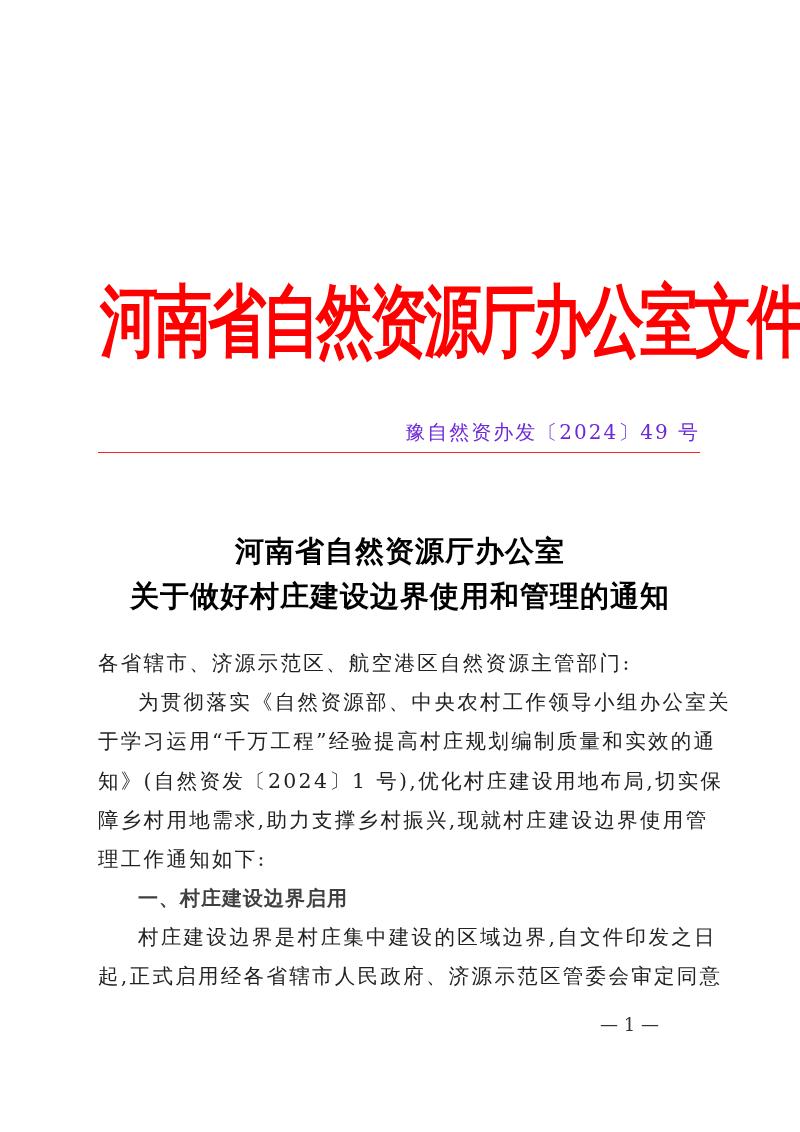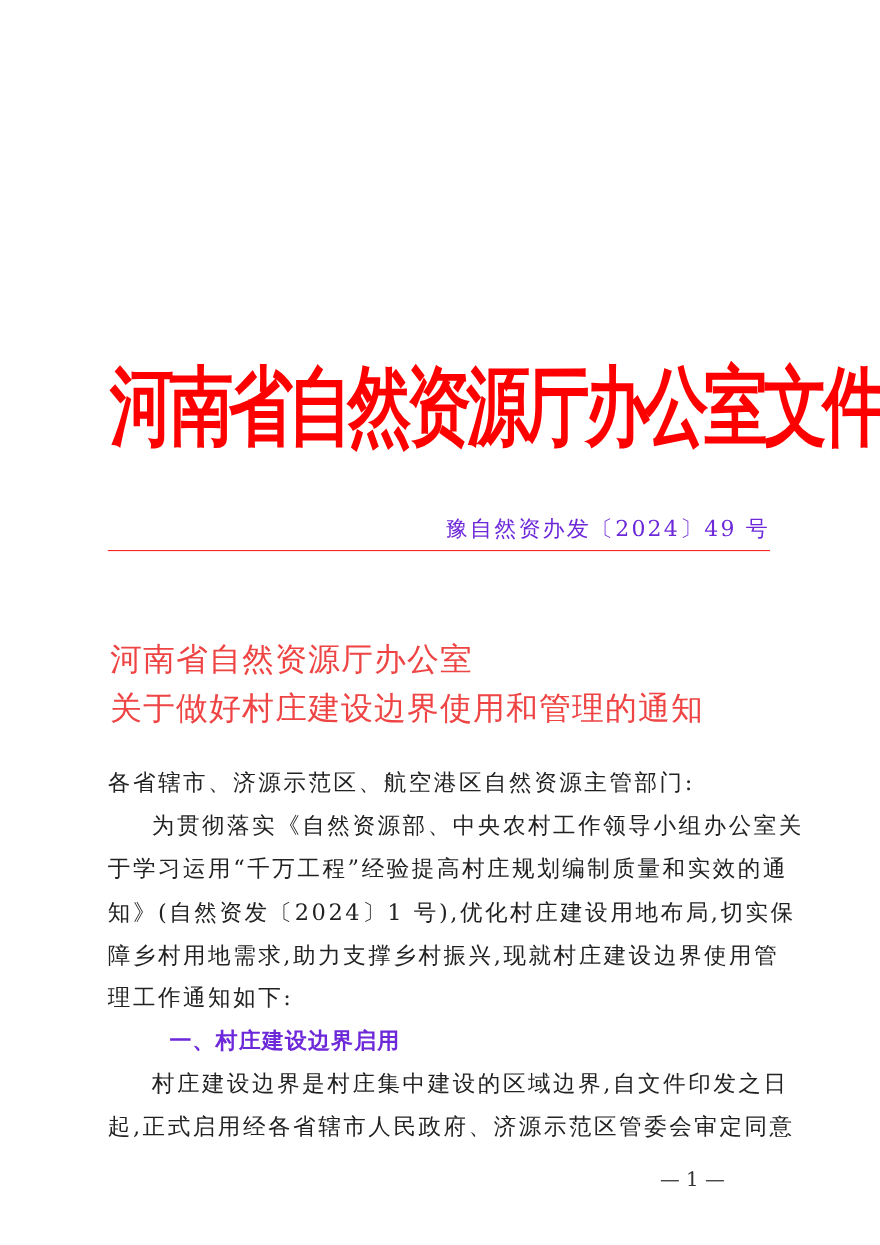--- a/index.html
+++ b/index.html
@@ -13,21 +13,20 @@
       position: relative;
       overflow: hidden;
       font-family: "DejaVu Serif", "Liberation Serif", serif;
       color: #1a1a1a;
     }
     .page {
       position: absolute;
       left: 0; top: 0;
       width: 800px; height: 896px;
       background: #ffffff;
-      margin-top: 48px;
     }
     .red-header {
       position: absolute;
       left: 100px;
       top: 276px;
       width: 600px;
       height: 90px;
       color: #ff0000;
       font-family: "DejaVu Serif", "Liberation Serif", serif;
       font-weight: bold;
@@ -56,47 +55,48 @@
       left: 98px;
       top: 452px;
       width: 602px;
       height: 0;
       border-top: 1.5px solid #ff2020;
     }
     .title {
       position: absolute;
       left: 100px;
       width: 600px;
+      text-align: center;
       font-size: 29px;
-      font-weight: normal;
-      color: #ef4444;
+      font-weight: bold;
+      color: #000000;
       white-space: nowrap;
       letter-spacing: 1px;
     }
     .title.line1 { top: 532px; }
     .title.line2 { top: 577px; }
     .body-line {
       position: absolute;
       left: 98px;
       width: 606px;
       font-size: 20.5px;
       line-height: 30px;
       color: #222;
       white-space: nowrap;
       letter-spacing: 2.3px;
     }
     .indent { left: 138px; width: 566px; }
     .heading-line {
       position: absolute;
-      left: 154px;
+      left: 138px;
       font-family: "DejaVu Sans", "Liberation Sans", sans-serif;
       font-weight: bold;
       font-size: 20px;
       line-height: 30px;
-      color: #6d28d9;
+      color: #404040;
       white-space: nowrap;
       letter-spacing: 1px;
     }
     .page-number {
       position: absolute;
       left: 600px;
       top: 1012px;
       font-size: 18px;
       line-height: 26px;
       color: #333;

